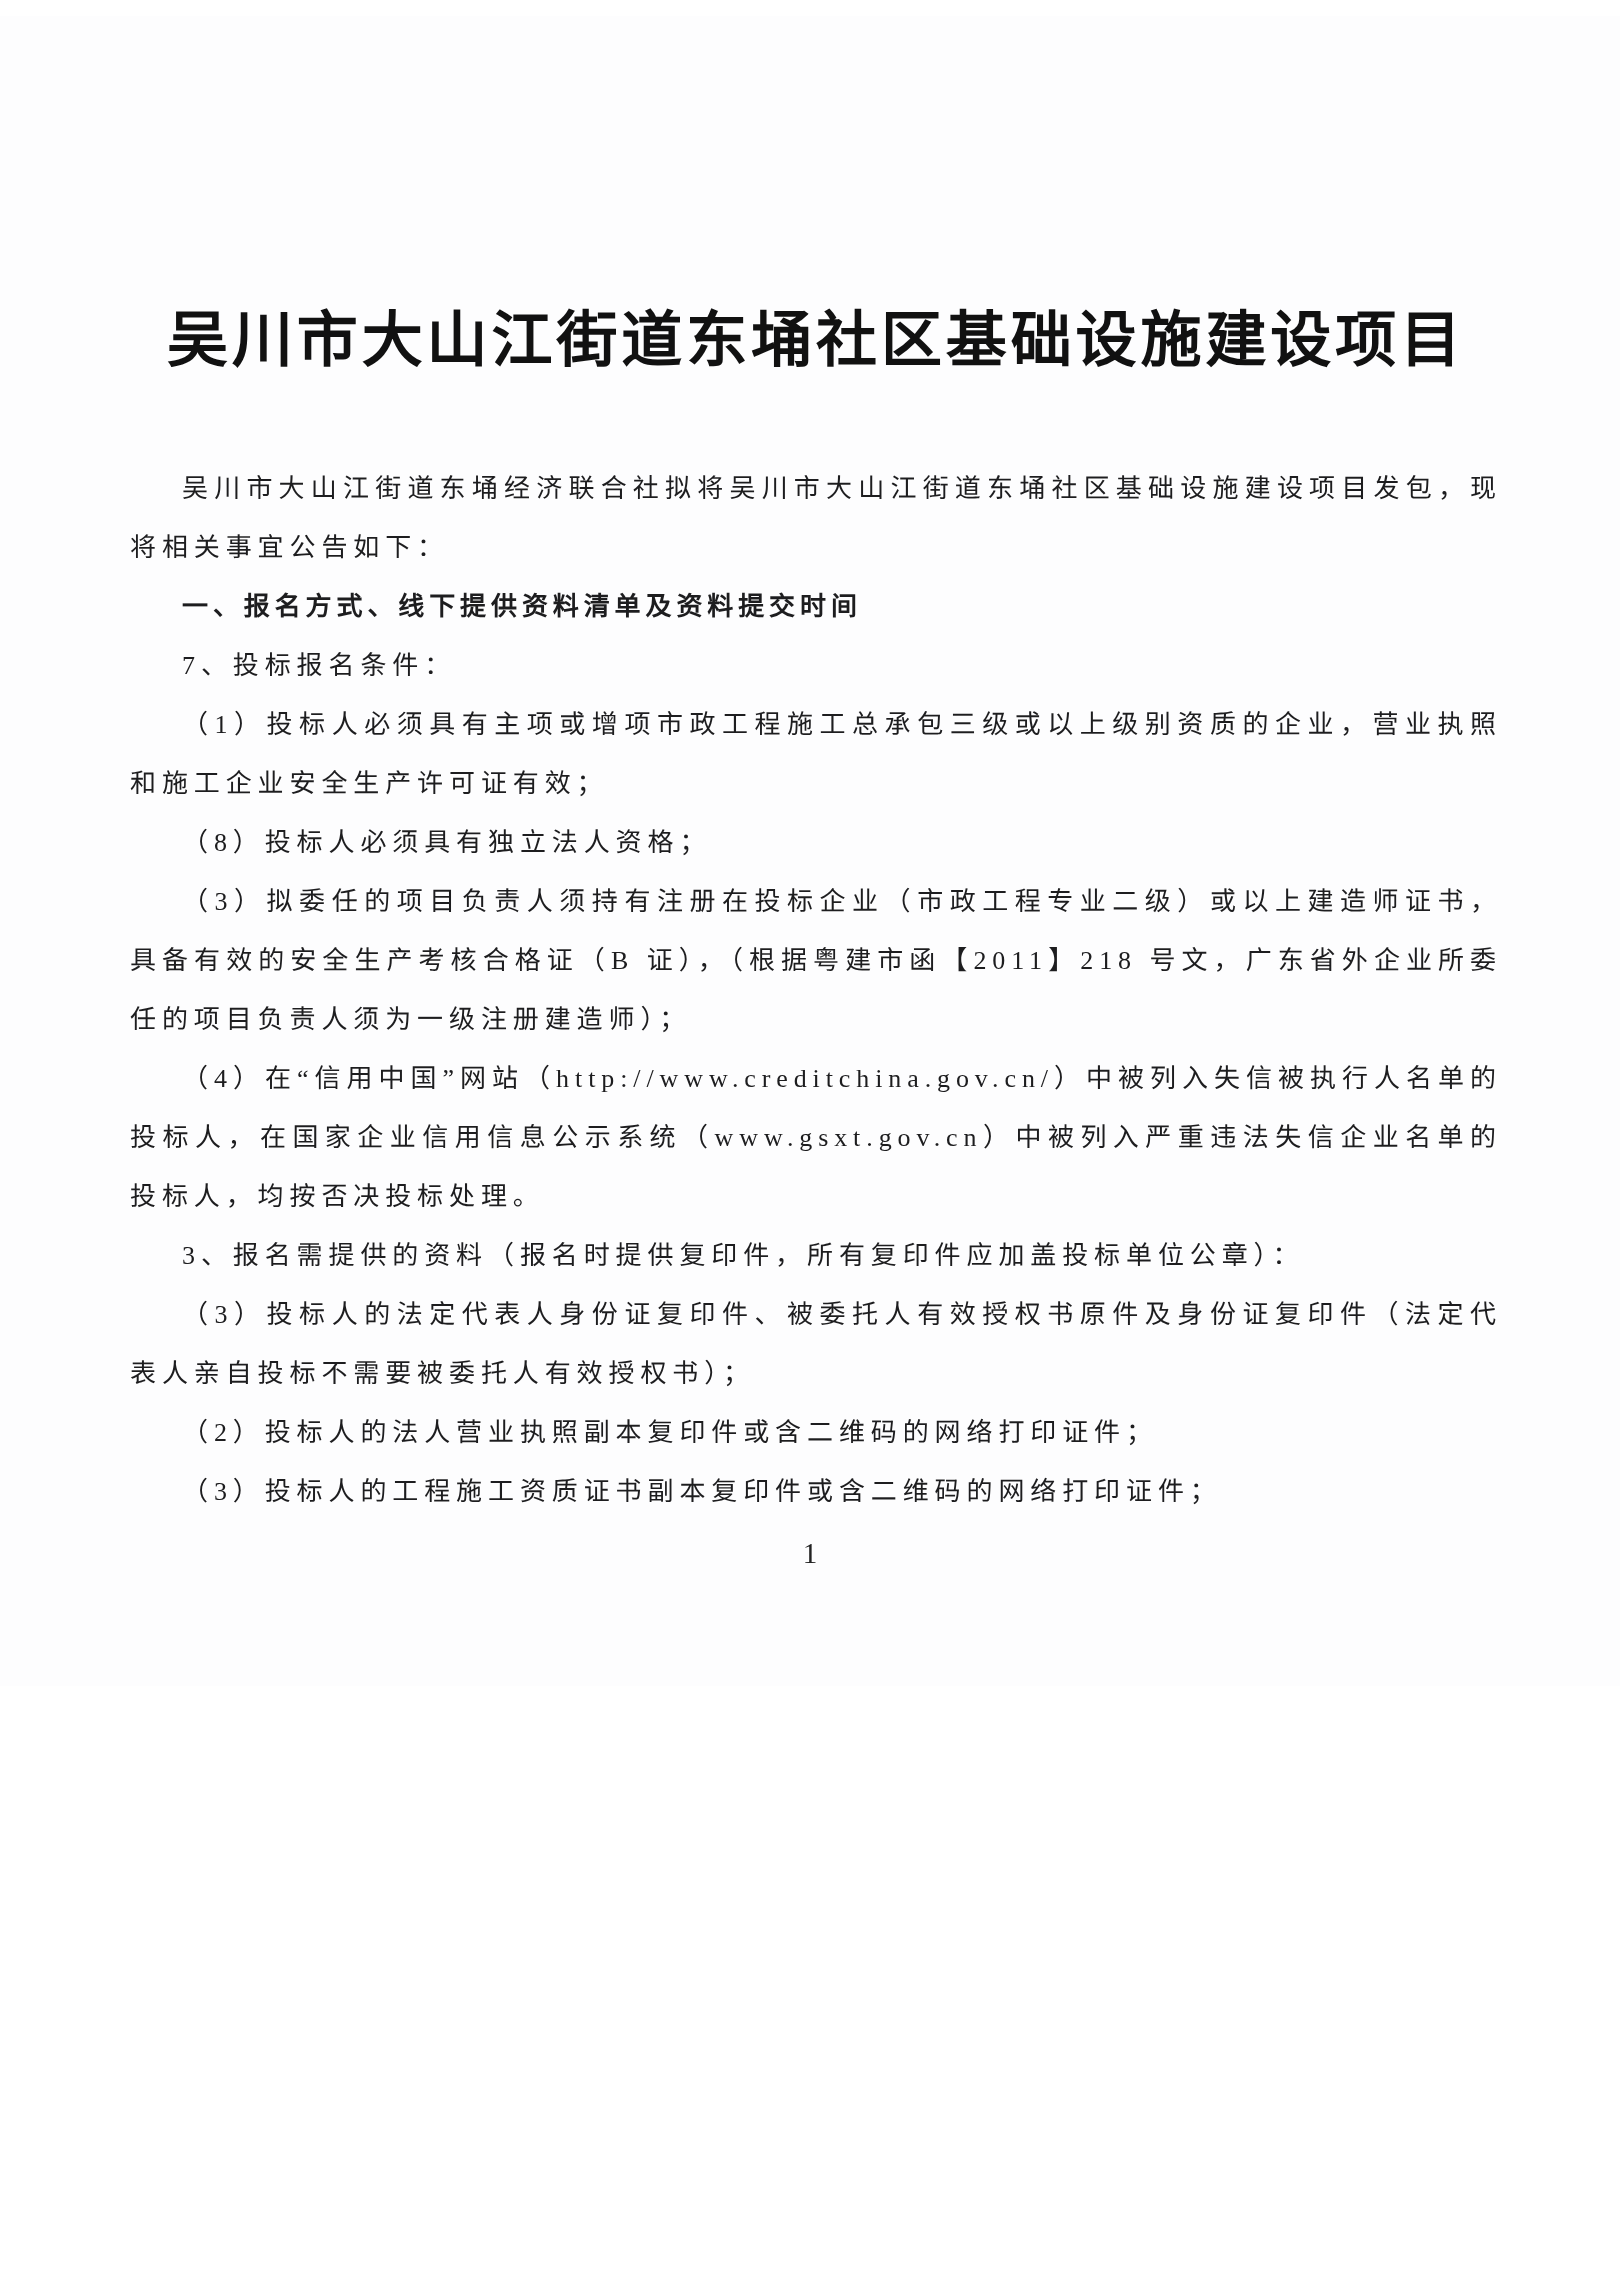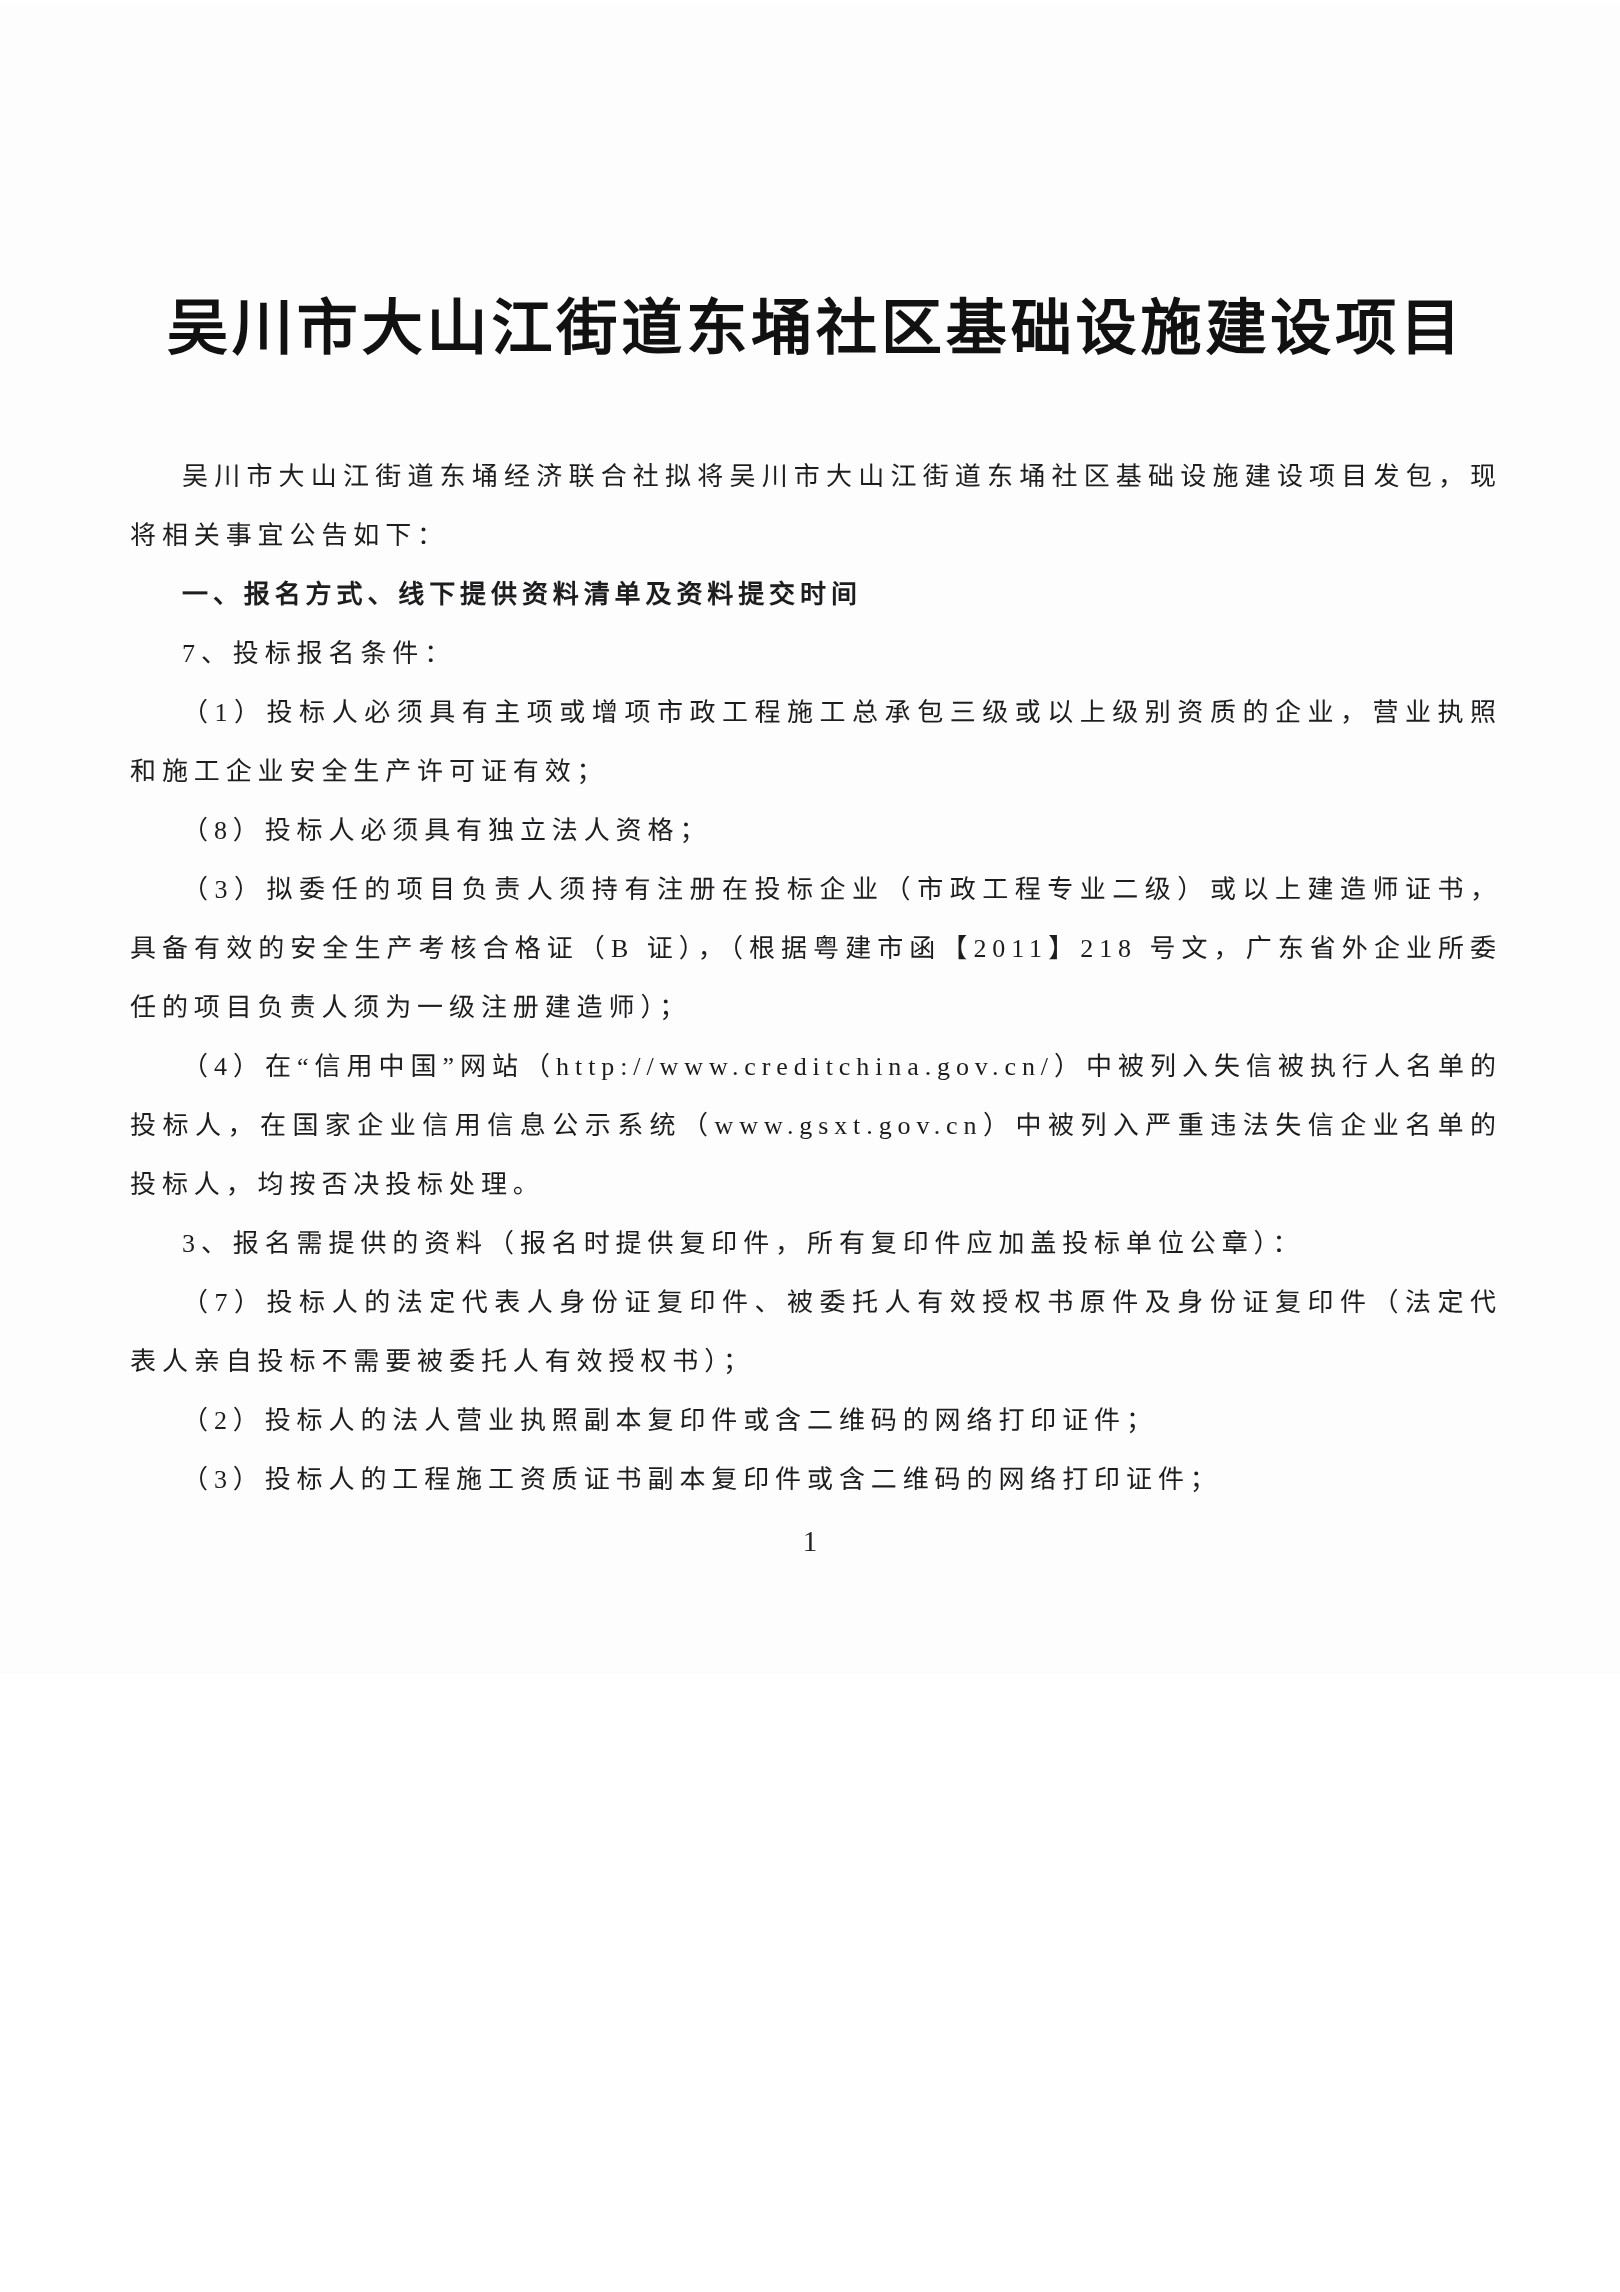--- a/index.html
+++ b/index.html
@@ -4,21 +4,21 @@
 <style>
   html, body {
     margin: 0;
     padding: 0;
     background: #ffffff;
   }
   .page {
     position: relative;
     width: 1620px;
     height: 1670px;
-    margin: 4px auto;
+    margin: 16px auto;
     background: #fdfdfe;
     color: #1d1d1f;
     font-family: "Liberation Serif", "DejaVu Serif", serif;
     overflow: hidden;
     box-sizing: border-box;
   }
   .content {
     position: absolute;
     left: 130px;
     top: 247px;
@@ -75,21 +75,21 @@
 
     <div class="body-text">
       <p class="para">吴川市大山江街道东埇经济联合社拟将吴川市大山江街道东埇社区基础设施建设项目发包，现将相关事宜公告如下：</p>
       <p class="para heading">一、报名方式、线下提供资料清单及资料提交时间</p>
       <p class="para">7、投标报名条件：</p>
       <p class="para">（1）投标人必须具有主项或增项市政工程施工总承包三级或以上级别资质的企业，营业执照和施工企业安全生产许可证有效；</p>
       <p class="para">（8）投标人必须具有独立法人资格；</p>
       <p class="para">（3）拟委任的项目负责人须持有注册在投标企业（市政工程专业二级）或以上建造师证书，具备有效的安全生产考核合格证（B 证），（根据粤建市函【2011】218 号文，广东省外企业所委任的项目负责人须为一级注册建造师）；</p>
       <p class="para">（4）在“信用中国”网站（http://www.creditchina.gov.cn/）中被列入失信被执行人名单的投标人，在国家企业信用信息公示系统（www.gsxt.gov.cn）中被列入严重违法失信企业名单的投标人，均按否决投标处理。</p>
       <p class="para">3、报名需提供的资料（报名时提供复印件，所有复印件应加盖投标单位公章）：</p>
-      <p class="para">（7）投标人的法定代表人身份证复印件、被委托人有效授权书原件及身份证复印件（法定代表人亲自投标不需要被委托人有效授权书）；</p>
+      <p class="para">（3）投标人的法定代表人身份证复印件、被委托人有效授权书原件及身份证复印件（法定代表人亲自投标不需要被委托人有效授权书）；</p>
       <p class="para">（2）投标人的法人营业执照副本复印件或含二维码的网络打印证件；</p>
       <p class="para">（3）投标人的工程施工资质证书副本复印件或含二维码的网络打印证件；</p>
     </div>
 
   </div>
 
   <div class="page-number">1</div>
 </div>
 
 

